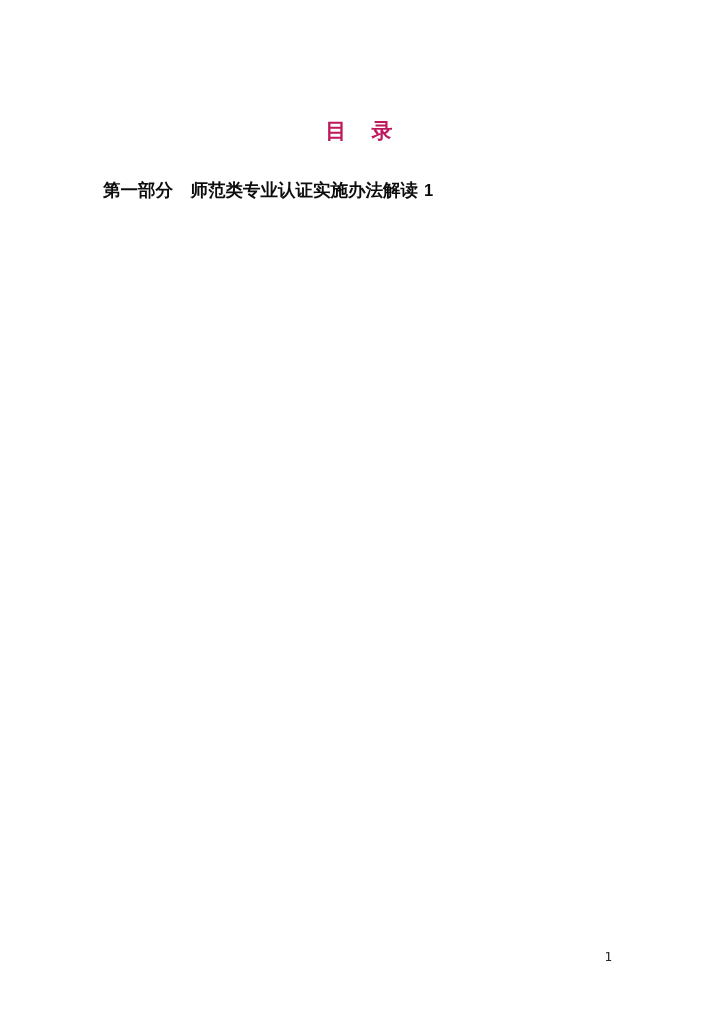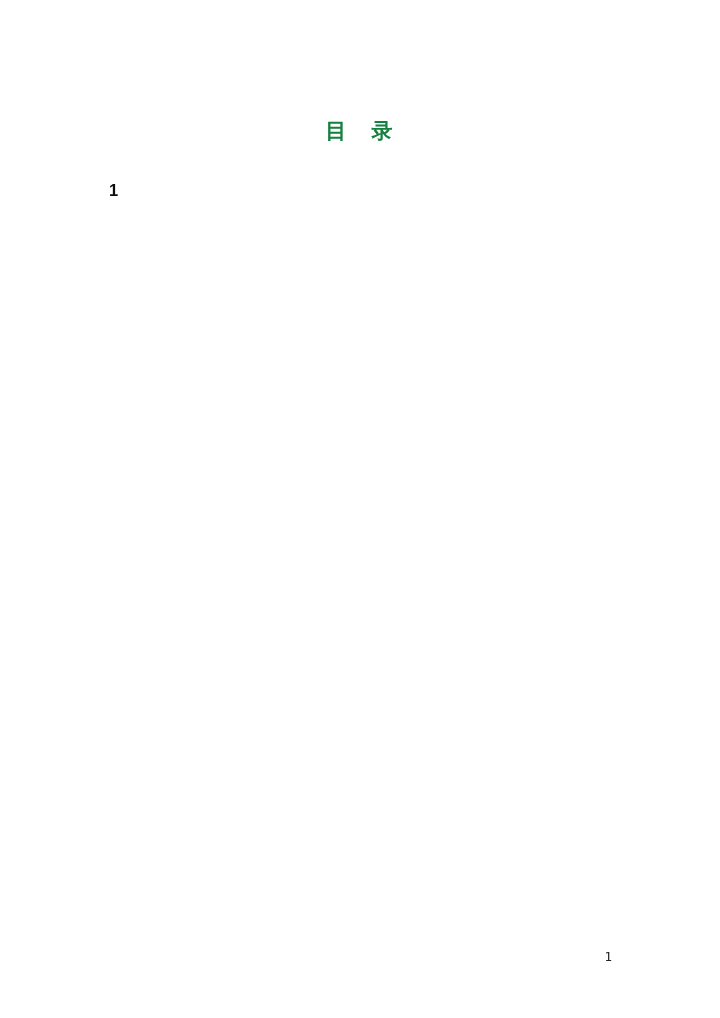--- a/index.html
+++ b/index.html
@@ -1,19 +1,19 @@
 <!DOCTYPE html>
 <html><head>
 <meta charset="utf-8">
 <style>
   html,body{margin:0;padding:0;background:#fff;}
   body{width:720px;height:1018px;font-family:"Liberation Serif",serif;}
   .page{position:relative;width:720px;height:1018px;background:#ffffff;overflow:hidden;box-sizing:border-box;}
   .doc-title{padding-top:117px;text-align:center;font-family:"Liberation Sans",sans-serif;
-    font-weight:bold;font-size:21px;color:#15803d;letter-spacing:2px;}
+    font-weight:bold;font-size:21px;color:#be185d;letter-spacing:2px;}
   .toc{margin:30px 112px 0 103px;}
   .row{display:flex;align-items:baseline;}
   .row .label{white-space:nowrap;}
   .row .dots{flex:1;overflow:hidden;white-space:nowrap;margin:0 3px;letter-spacing:3.5px;}
   .row .page{white-space:nowrap;}
   
   .part{font-family:"Liberation Sans",sans-serif;font-weight:bold;font-size:17.5px;color:#0d0d0d;
     line-height:30px;margin:2px 0 2px 0;}
   .part .dots{letter-spacing:5px;font-size:16px;color:#0d0d0d;}
   .part .page{font-size:16.5px;}
@@ -21,19 +21,20 @@
     font-family:"DejaVu Sans Mono",monospace;}
 </style>
 </head>
 <body>
 
 <div class="page">
   <div class="doc-title">目　录</div>
 
   <div class="toc">
       <div class="row part">
+    <span class="label">第一部分　师范类专业认证实施办法解读</span>
     <span class="dots">............................................................................................................................................</span>
     <span class="page">1</span>
   </div>
     </div>
 
   <div class="footer-page">1</div>
 </div>
 
 </body></html>

